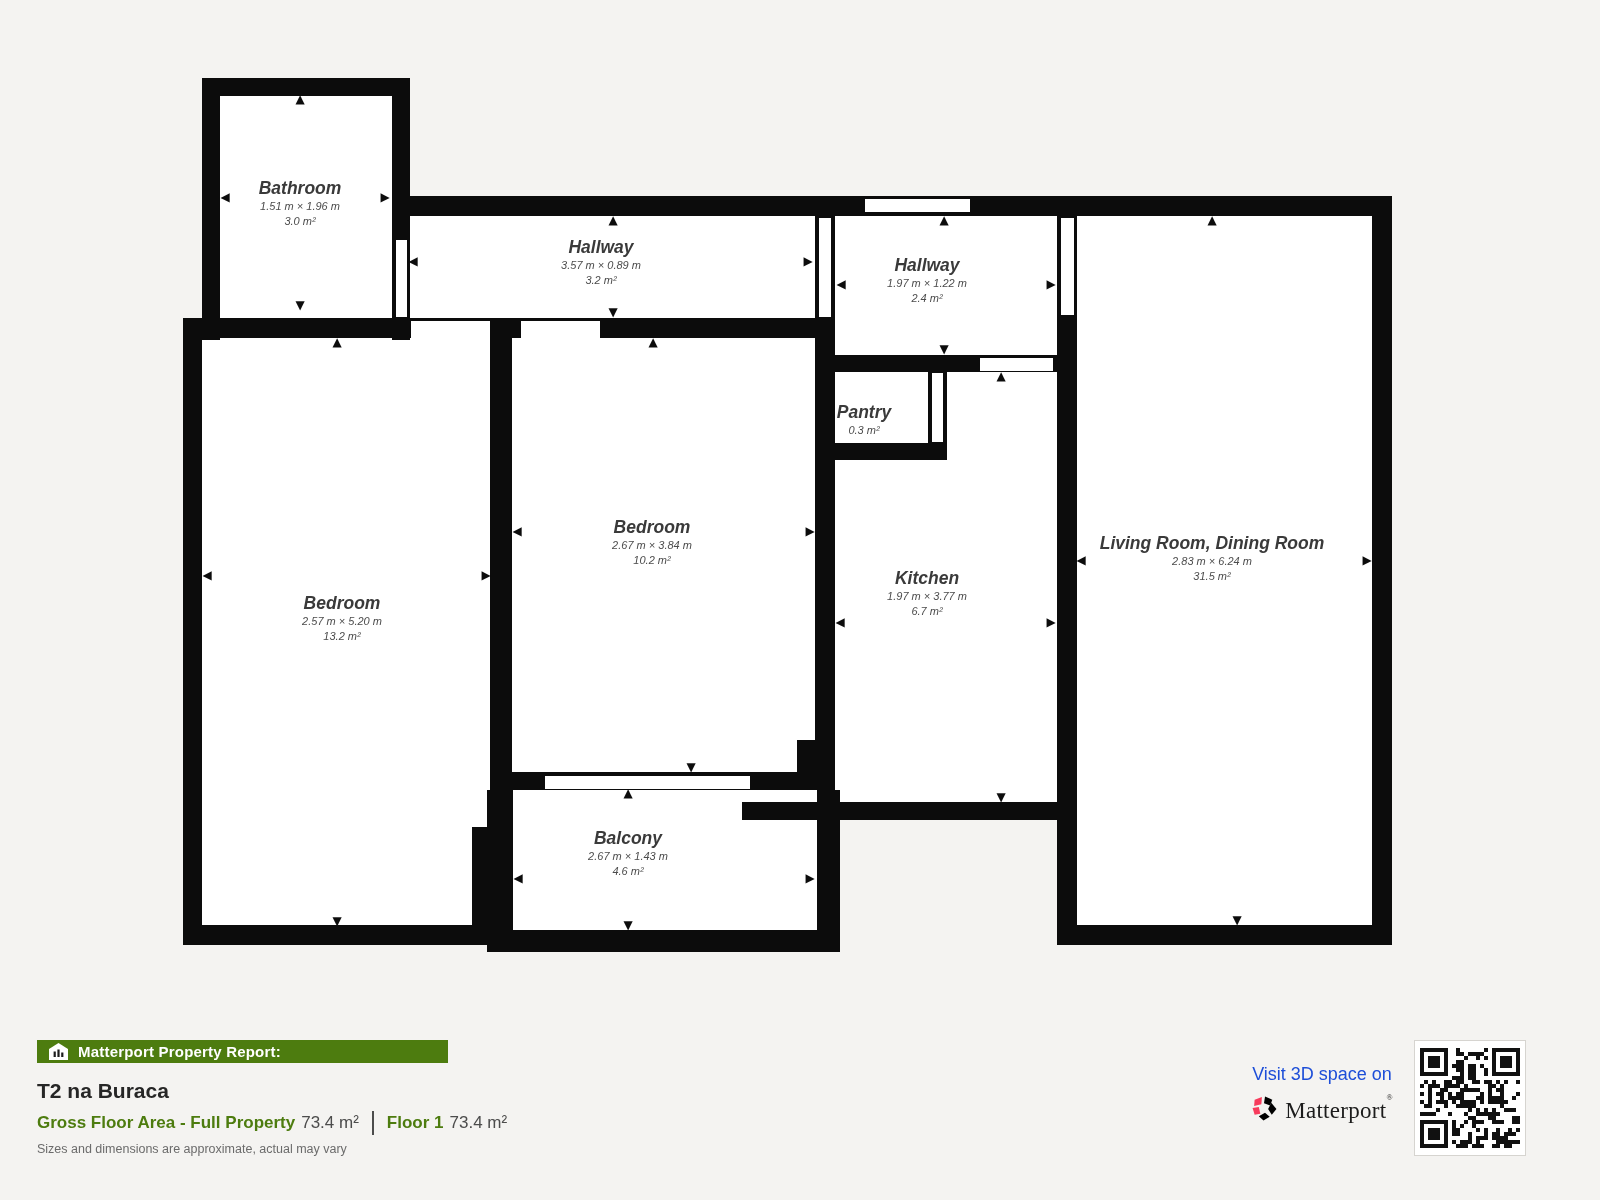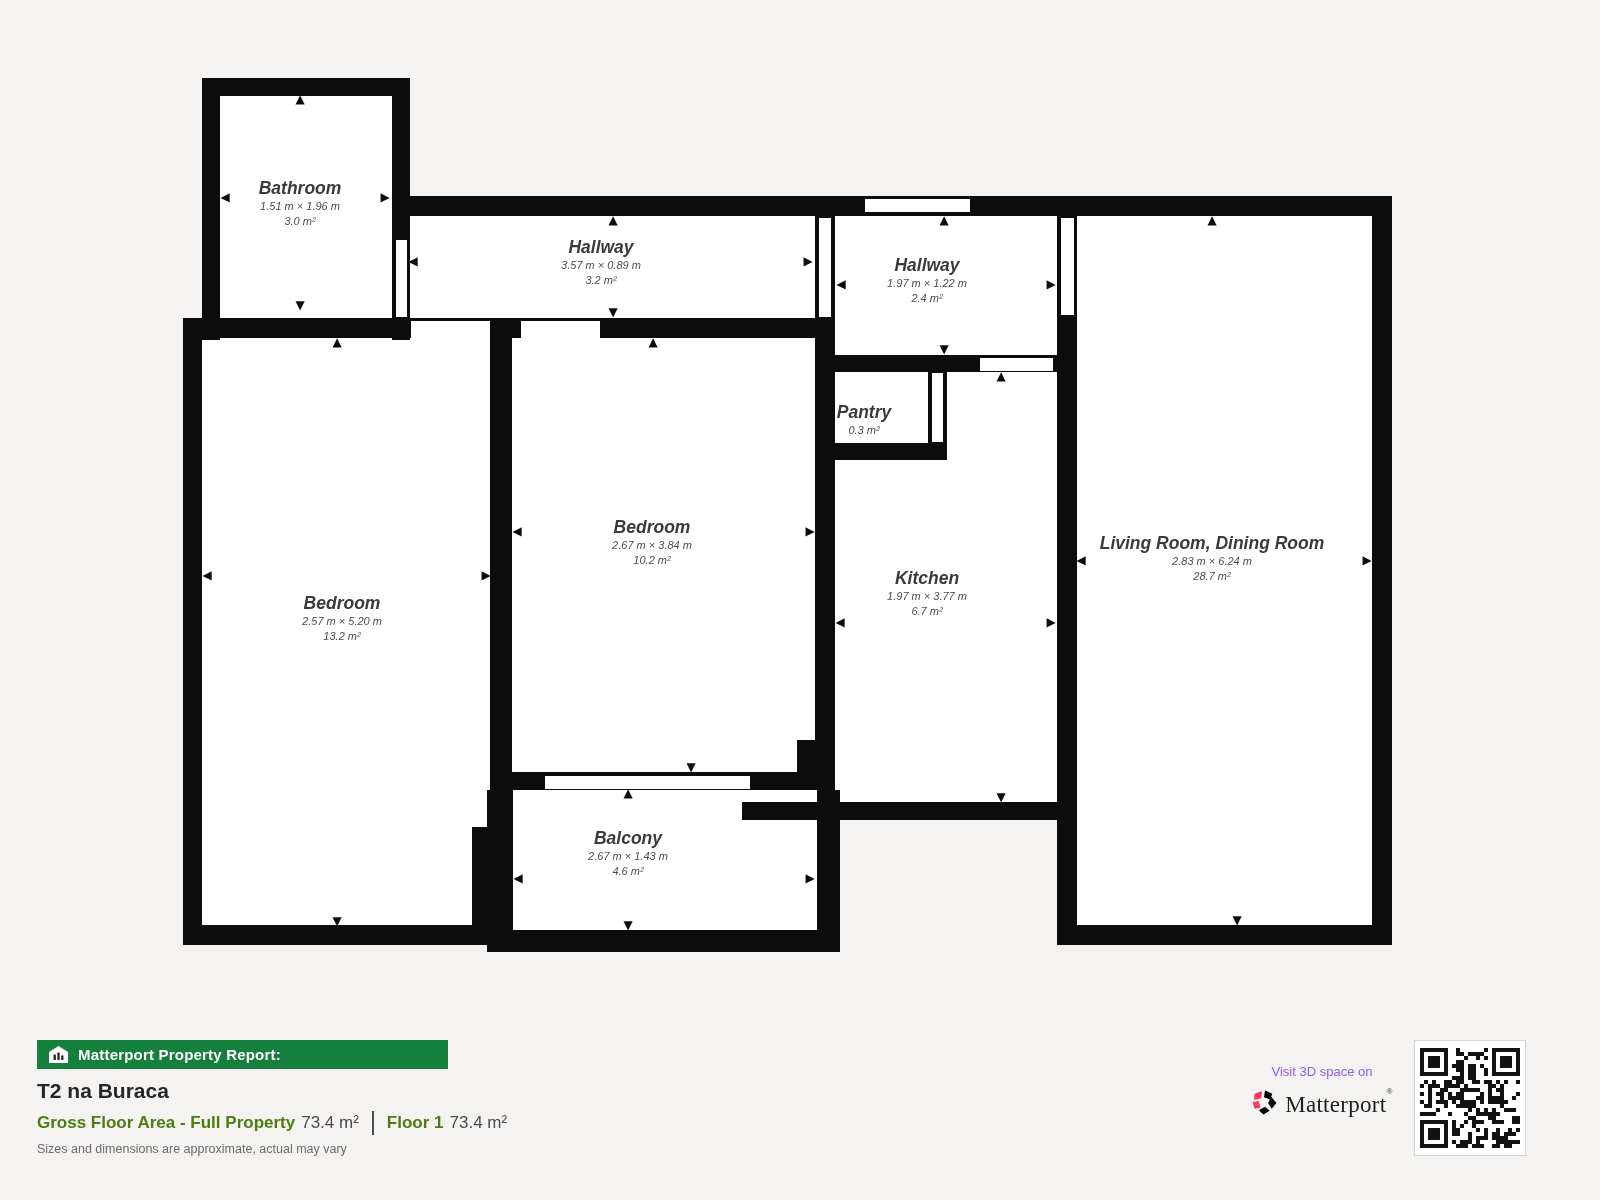--- a/index.html
+++ b/index.html
@@ -6,31 +6,31 @@
   body{width:1600px;height:1200px;background:#f4f3f1;font-family:"Liberation Sans","DejaVu Sans",sans-serif;position:relative;overflow:hidden;}
   #canvas{position:absolute;left:0;top:0;width:1600px;height:1200px;}
   .room{position:absolute;background:#ffffff;}
   .wall{position:absolute;background:#0c0c0c;}
   .gap{position:absolute;background:#ffffff;}
   .label{position:absolute;transform:translate(-50%,-50%);text-align:center;white-space:nowrap;font-style:italic;}
   .rname{font-size:17.5px;font-weight:bold;color:#3a3a3a;line-height:1.22;}
   .rdims,.rarea{font-size:11px;color:#4c4c4c;line-height:1.3;}
   .arrow{position:absolute;transform:translate(-50%,-50%);font-size:12px;color:#0c0c0c;line-height:1;font-family:"DejaVu Sans",sans-serif;}
   
-  .report-bar{position:absolute;left:37px;top:1040px;width:411px;height:29px;background:#15803d;display:flex;align-items:center;}
+  .report-bar{position:absolute;left:37px;top:1040px;width:411px;height:23px;background:#4d7c0f;display:flex;align-items:center;}
   .report-bar .txt{color:#ffffff;font-size:15px;font-weight:bold;margin-left:10px;letter-spacing:.2px;}
   .house-ico{margin-left:12px;display:flex;}
   .prop-title{position:absolute;left:37px;top:1079px;font-size:21px;font-weight:bold;color:#262626;}
   .area-line{position:absolute;left:37px;top:1111px;font-size:17px;color:#4c4c4c;display:flex;align-items:center;}
   .area-line b{color:#4d7c0f;}
   .area-line .sep{display:inline-block;width:2px;height:24px;background:#4c4c4c;margin:0 13px;}
   .area-line .val{margin-left:6px;}
   .disclaimer{position:absolute;left:37px;top:1142px;font-size:12.5px;color:#6b6b6b;}
   .visit-block{position:absolute;left:1238px;top:1064px;width:168px;text-align:center;cursor:pointer;}
-  .visit-txt{font-size:13px;color:#8b5cf6;}
+  .visit-txt{font-size:18px;color:#1d4ed8;}
   .logo-row{margin-top:8px;display:flex;align-items:center;justify-content:center;gap:7px;}
   .wordmark{font-family:"Liberation Serif","DejaVu Serif",serif;font-size:23px;color:#1c1c1c;letter-spacing:.3px;}
   .wordmark sup{font-size:8px;vertical-align:18px;}
   .qr-box{position:absolute;left:1414px;top:1040px;width:112px;height:116px;background:#ffffff;border:1px solid #d6d4d0;box-sizing:border-box;display:flex;align-items:center;justify-content:center;}
 </style>
 </head>
 <body>
 
 <div id="canvas">
 
@@ -107,21 +107,21 @@
     <div class="rarea">10.2 m²</div>
   </div>
   <div class="label" style="left:927px;top:593px;">
     <div class="rname">Kitchen</div>
     <div class="rdims">1.97 m × 3.77 m</div>
     <div class="rarea">6.7 m²</div>
   </div>
   <div class="label" style="left:1212px;top:558px;">
     <div class="rname">Living Room, Dining Room</div>
     <div class="rdims">2.83 m × 6.24 m</div>
-    <div class="rarea">28.7 m²</div>
+    <div class="rarea">31.5 m²</div>
   </div>
   <div class="label" style="left:628px;top:853px;">
     <div class="rname">Balcony</div>
     <div class="rdims">2.67 m × 1.43 m</div>
     <div class="rarea">4.6 m²</div>
   </div>
 
   <span class="arrow" style="left:300px;top:99px;">▲</span>
   <span class="arrow" style="left:300px;top:305px;">▼</span>
   <span class="arrow" style="left:225px;top:197px;">◀</span>

